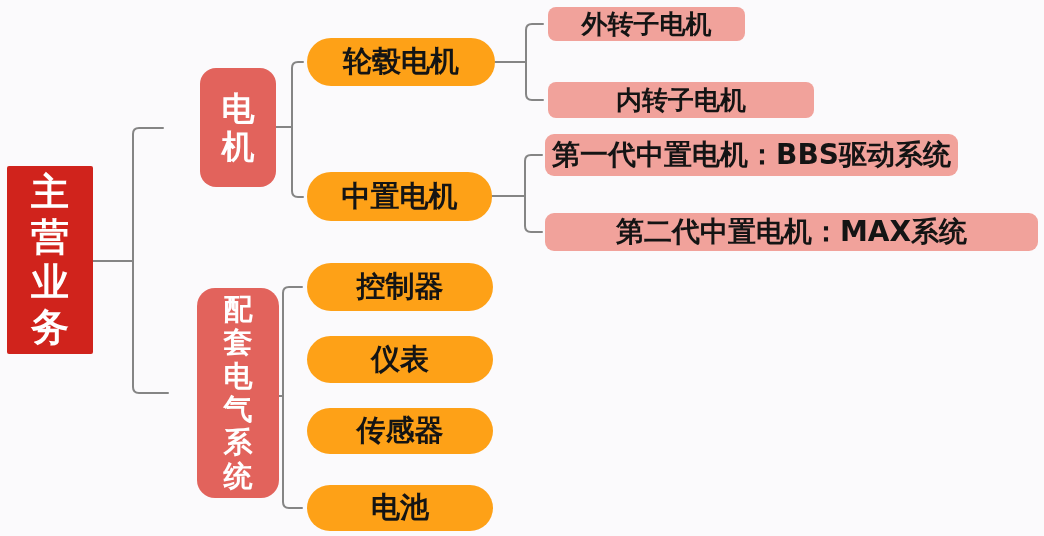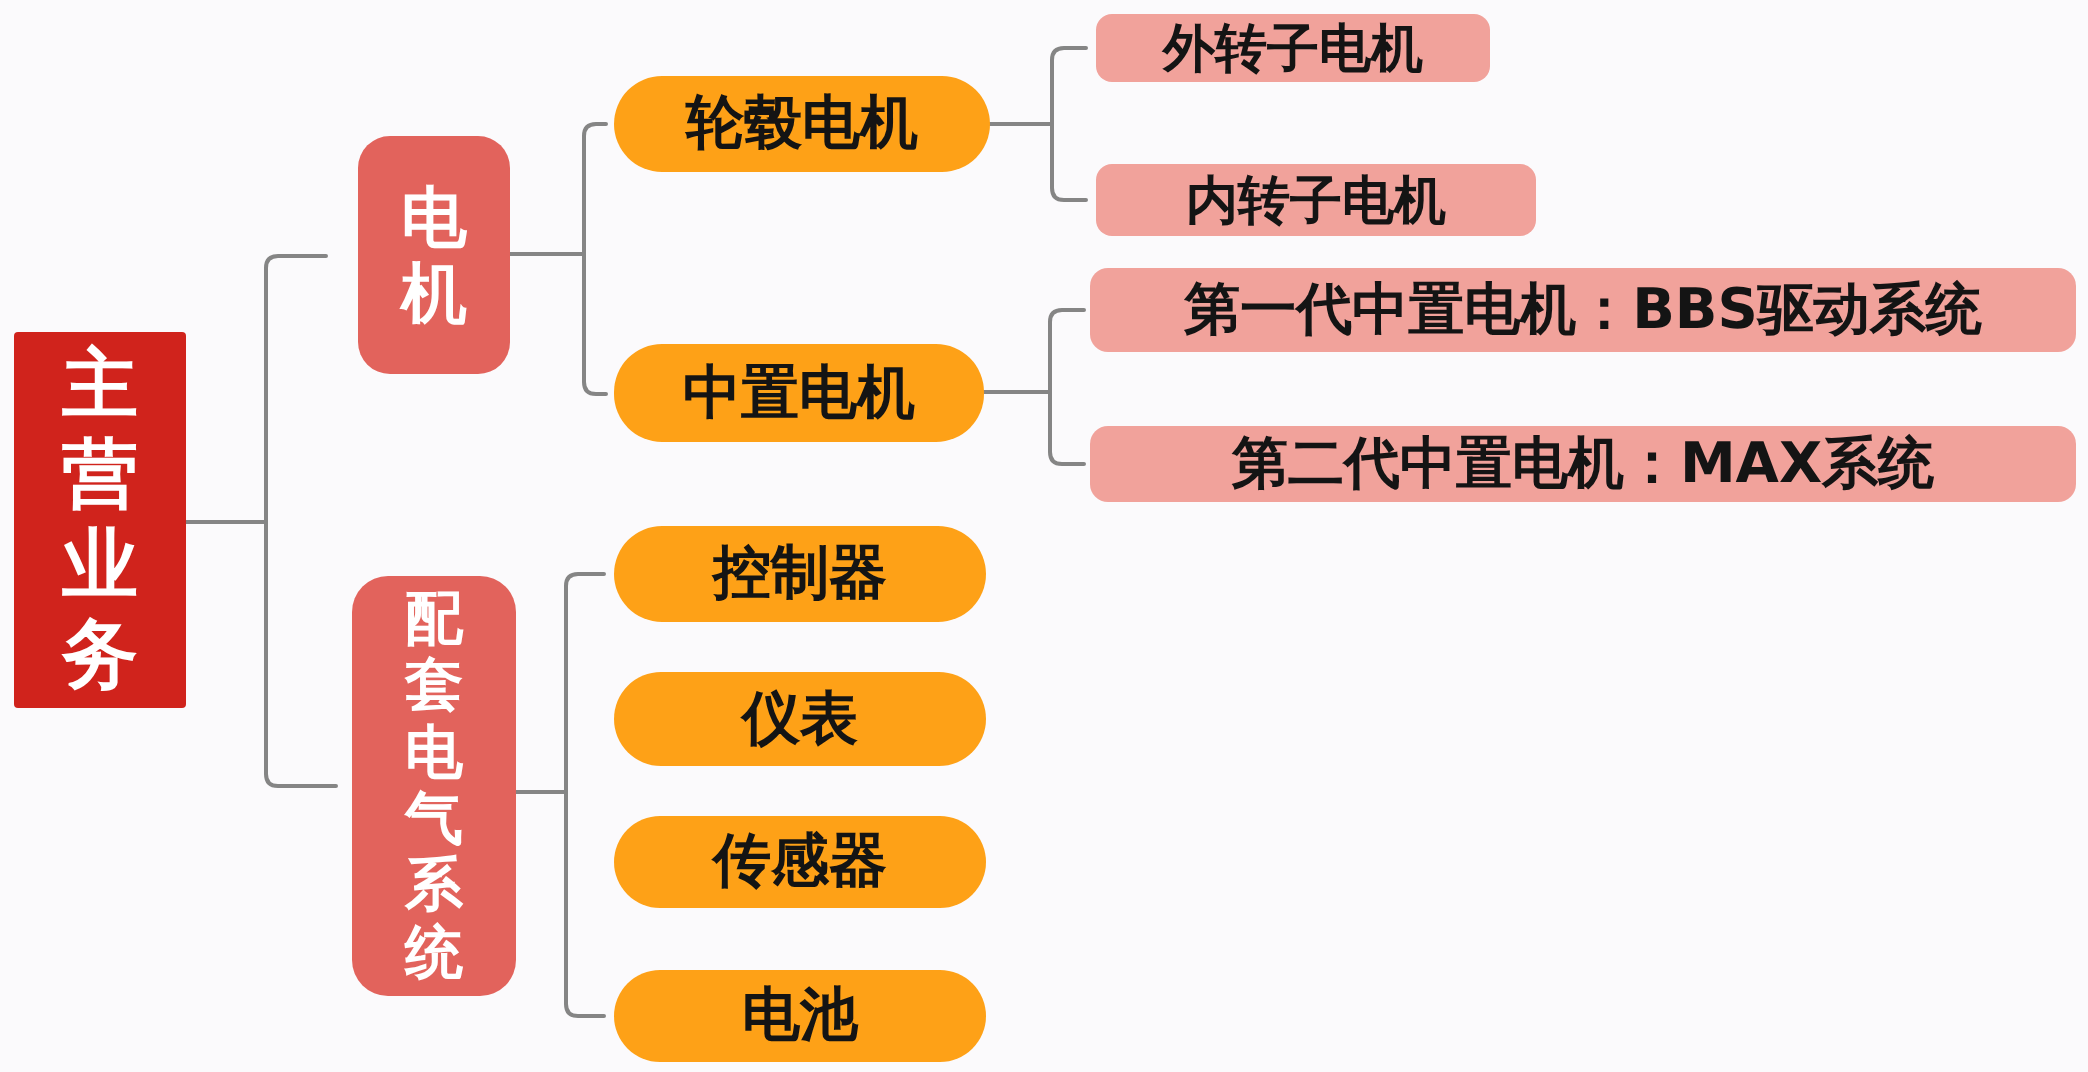--- a/index.html
+++ b/index.html
@@ -37,20 +37,21 @@
   .node-root {
     left: 7px; top: 166px; width: 86px; height: 188px;
     background: var(--root-node, #D0231C);
     color: var(--root-text, #FFFFFF);
     border-radius: 2px;
     font-size: 38px; line-height: 1.18;
   }
   .node-branch {
     background: var(--branch-node, #E2635C);
     color: var(--root-text, #FFFFFF);
+    margin-left: 21px;
   }
   .node-motor {
     left: 179px; top: 68px; width: 76px; height: 119px;
     border-radius: 16px;
     font-size: 33px; line-height: 1.15;
   }
   .node-electrical {
     left: 176px; top: 288px; width: 82px; height: 210px;
     border-radius: 18px;
     font-size: 29px; line-height: 1.15;
@@ -72,22 +73,22 @@
   .pill-middrive   { left: 307px; top: 172px; width: 185px; height: 49px; }
   .pill-controller { left: 307px; top: 263px; width: 186px; height: 48px; }
   .pill-instrument { left: 307px; top: 336px; width: 186px; height: 47px; }
   .pill-sensor     { left: 307px; top: 408px; width: 186px; height: 46px; }
   .pill-battery    { left: 307px; top: 485px; width: 186px; height: 46px; align-items: center; }
   .leaf {
     background: var(--leaf-node, #F1A29B);
     color: var(--leaf-text, #141414);
   }
   .leaf-outer { left: 548px; top: 7px;  width: 197px; height: 34px; border-radius: 8px; font-size: 26px; }
-  .leaf-inner { left: 548px; top: 82px; width: 220px; height: 36px; border-radius: 8px; font-size: 26px; }
-  .leaf-gen1  { left: 545px; top: 134px; width: 493px; height: 42px; border-radius: 9px; font-size: 28px; }
+  .leaf-inner { left: 548px; top: 82px; width: 266px; height: 36px; border-radius: 8px; font-size: 26px; }
+  .leaf-gen1  { left: 545px; top: 134px; width: 413px; height: 42px; border-radius: 9px; font-size: 28px; }
   .leaf-gen2  { left: 545px; top: 213px; width: 493px; height: 38px; border-radius: 9px; font-size: 28px; }
 </style>
 </head>
 <body>
 
 <div class="canvas">
 
   <svg class="connectors" viewBox="0 0 1044 536" aria-hidden="true">
     <path d="M93 261 H133"></path>
     <path d="M163 128 H139 Q133 128 133 134 V387 Q133 393 139 393 H168"></path>

